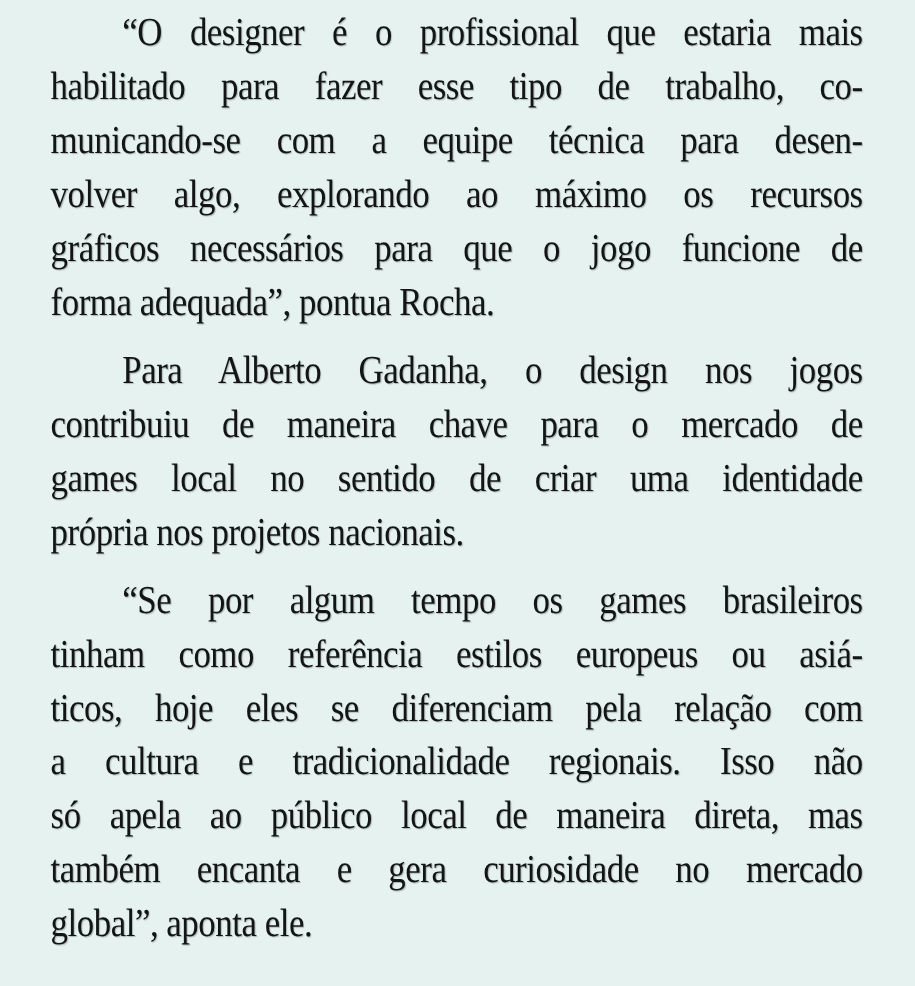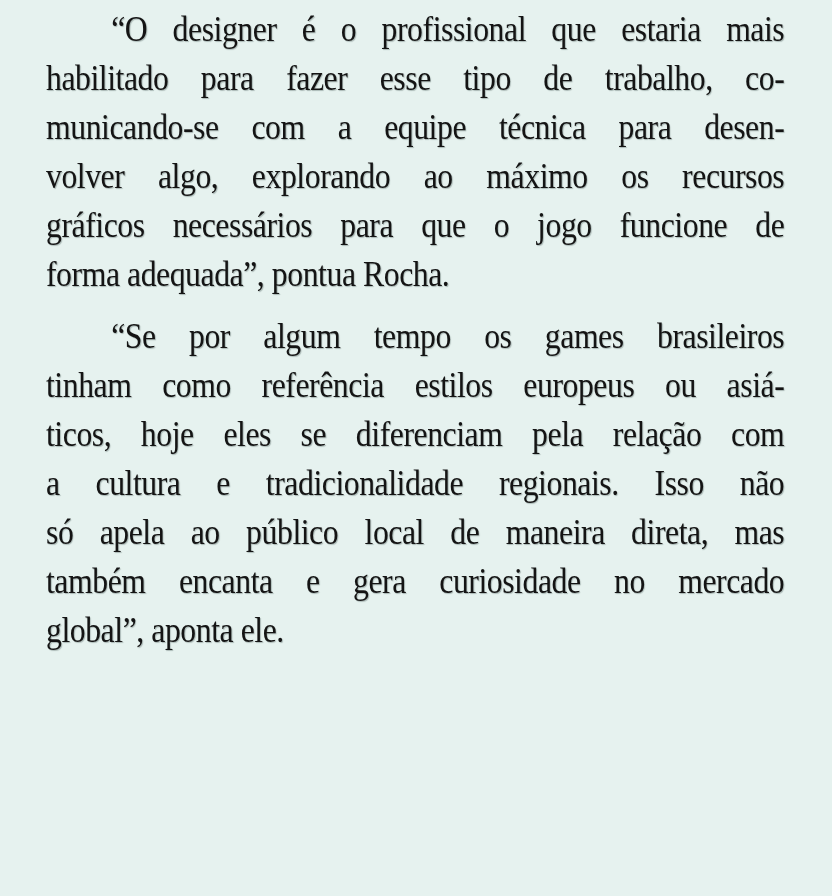--- a/index.html
+++ b/index.html
@@ -59,20 +59,26 @@
 
     <div class="paragraph">
       <span class="line first">“O designer é o profissional que estaria mais</span>
       <span class="line">habilitado para fazer esse tipo de trabalho, co-</span>
       <span class="line">municando-se com a equipe técnica para desen-</span>
       <span class="line">volver algo, explorando ao máximo os recursos</span>
       <span class="line">gráficos necessários para que o jogo funcione de</span>
       <span class="line last">forma adequada”, pontua Rocha.</span>
     </div>
 
+    <div class="paragraph">
+      <span class="line first">Para Alberto Gadanha, o design nos jogos</span>
+      <span class="line">contribuiu de maneira chave para o mercado de</span>
+      <span class="line">games local no sentido de criar uma identidade</span>
+      <span class="line last">própria nos projetos nacionais.</span>
+    </div>
 
     <div class="paragraph">
       <span class="line first">“Se por algum tempo os games brasileiros</span>
       <span class="line">tinham como referência estilos europeus ou asiá-</span>
       <span class="line">ticos, hoje eles se diferenciam pela relação com</span>
       <span class="line">a cultura e tradicionalidade regionais. Isso não</span>
       <span class="line">só apela ao público local de maneira direta, mas</span>
       <span class="line">também encanta e gera curiosidade no mercado</span>
       <span class="line last">global”, aponta ele.</span>
     </div>

